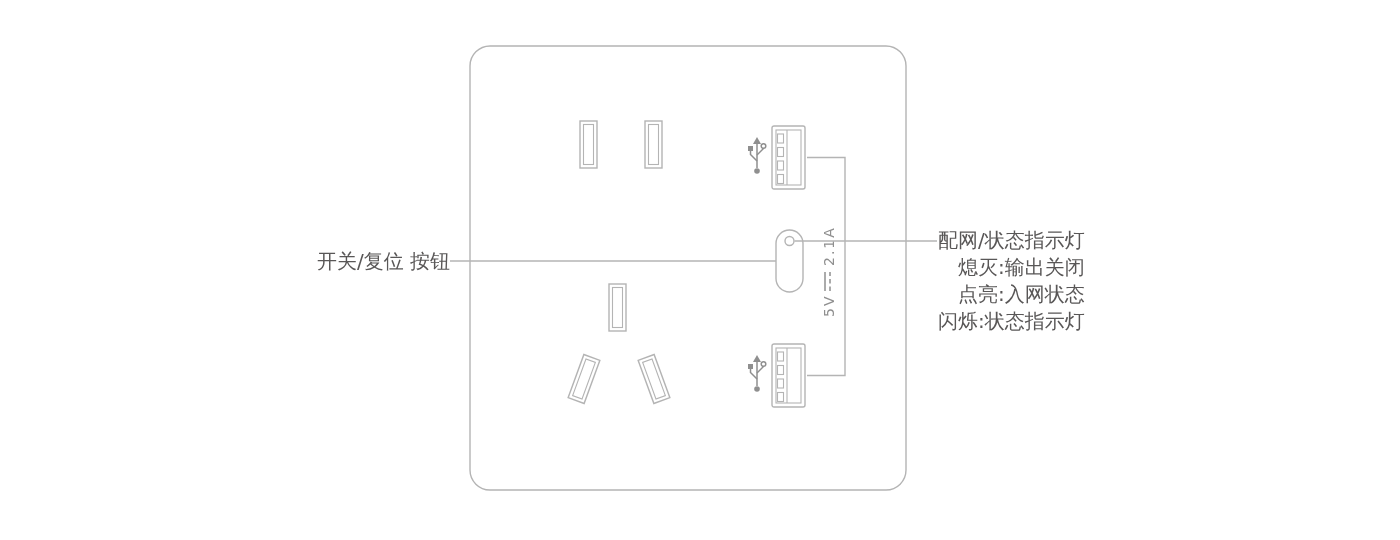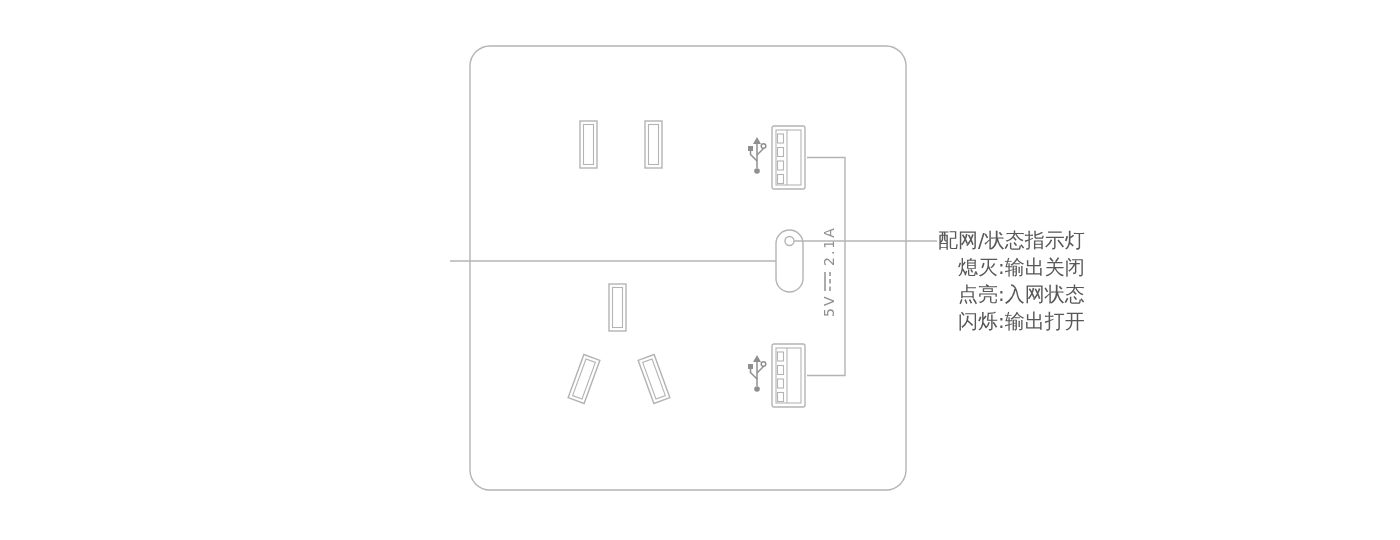--- a/index.html
+++ b/index.html
@@ -107,21 +107,22 @@
         <line class="icns" x1="26" y1="-9" x2="45" y2="-9"></line>
         <line class="icns" x1="26" y1="-4" x2="45" y2="-4" stroke-dasharray="4.5 3"></line>
       </g>
       <text class="rating-text" x="51" y="0">2.1A</text>
     </g>
 
     <line class="s" x1="450" y1="261" x2="776" y2="261"></line>
     <line class="s" x1="794.5" y1="241" x2="937" y2="241"></line>
   </svg>
 
+  <div class="label label-switch">开关/复位 按钮</div>
 
   <div class="label label-indicator">
     <div>配网/状态指示灯</div>
     <div>熄灭:输出关闭</div>
     <div>点亮:入网状态</div>
-    <div>闪烁:输出打开</div>
+    <div>闪烁:状态指示灯</div>
   </div>
 
 </div>
 
 </body></html>

